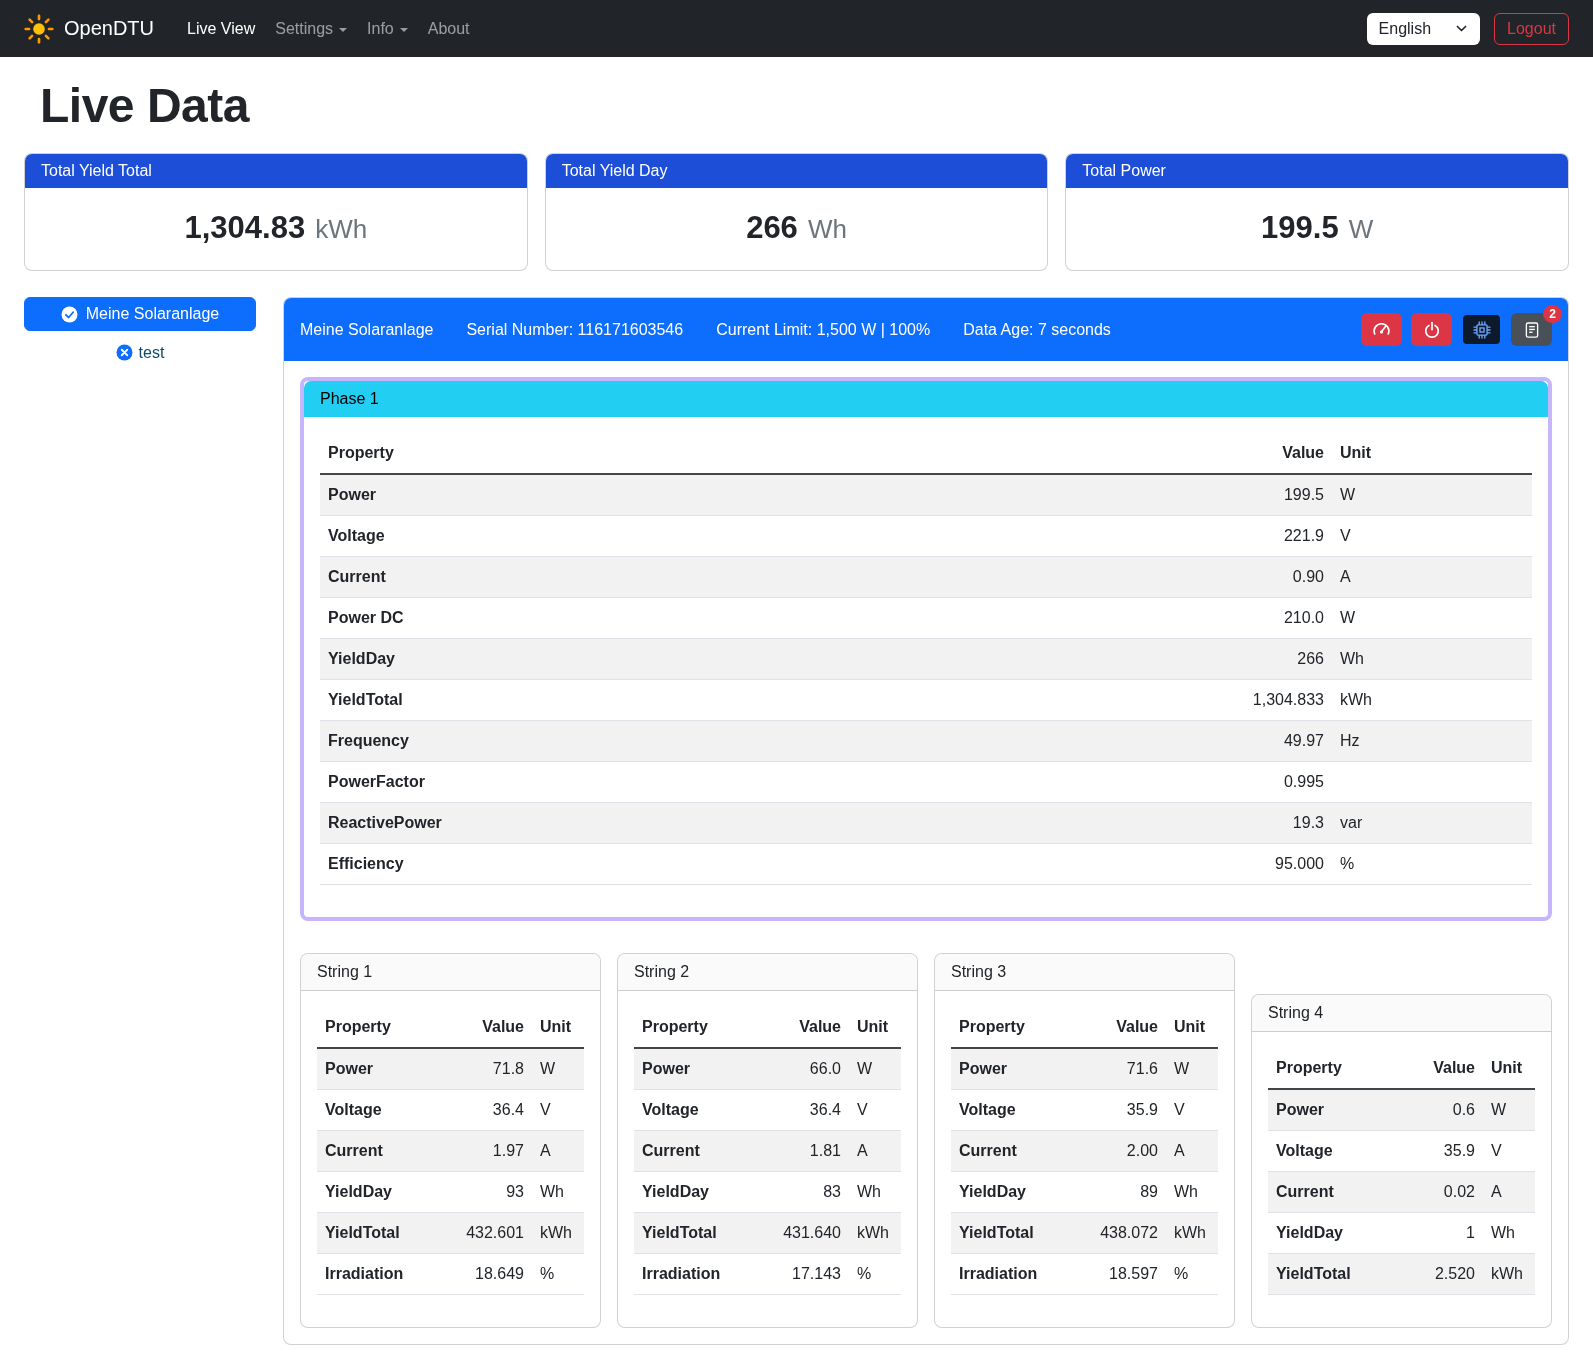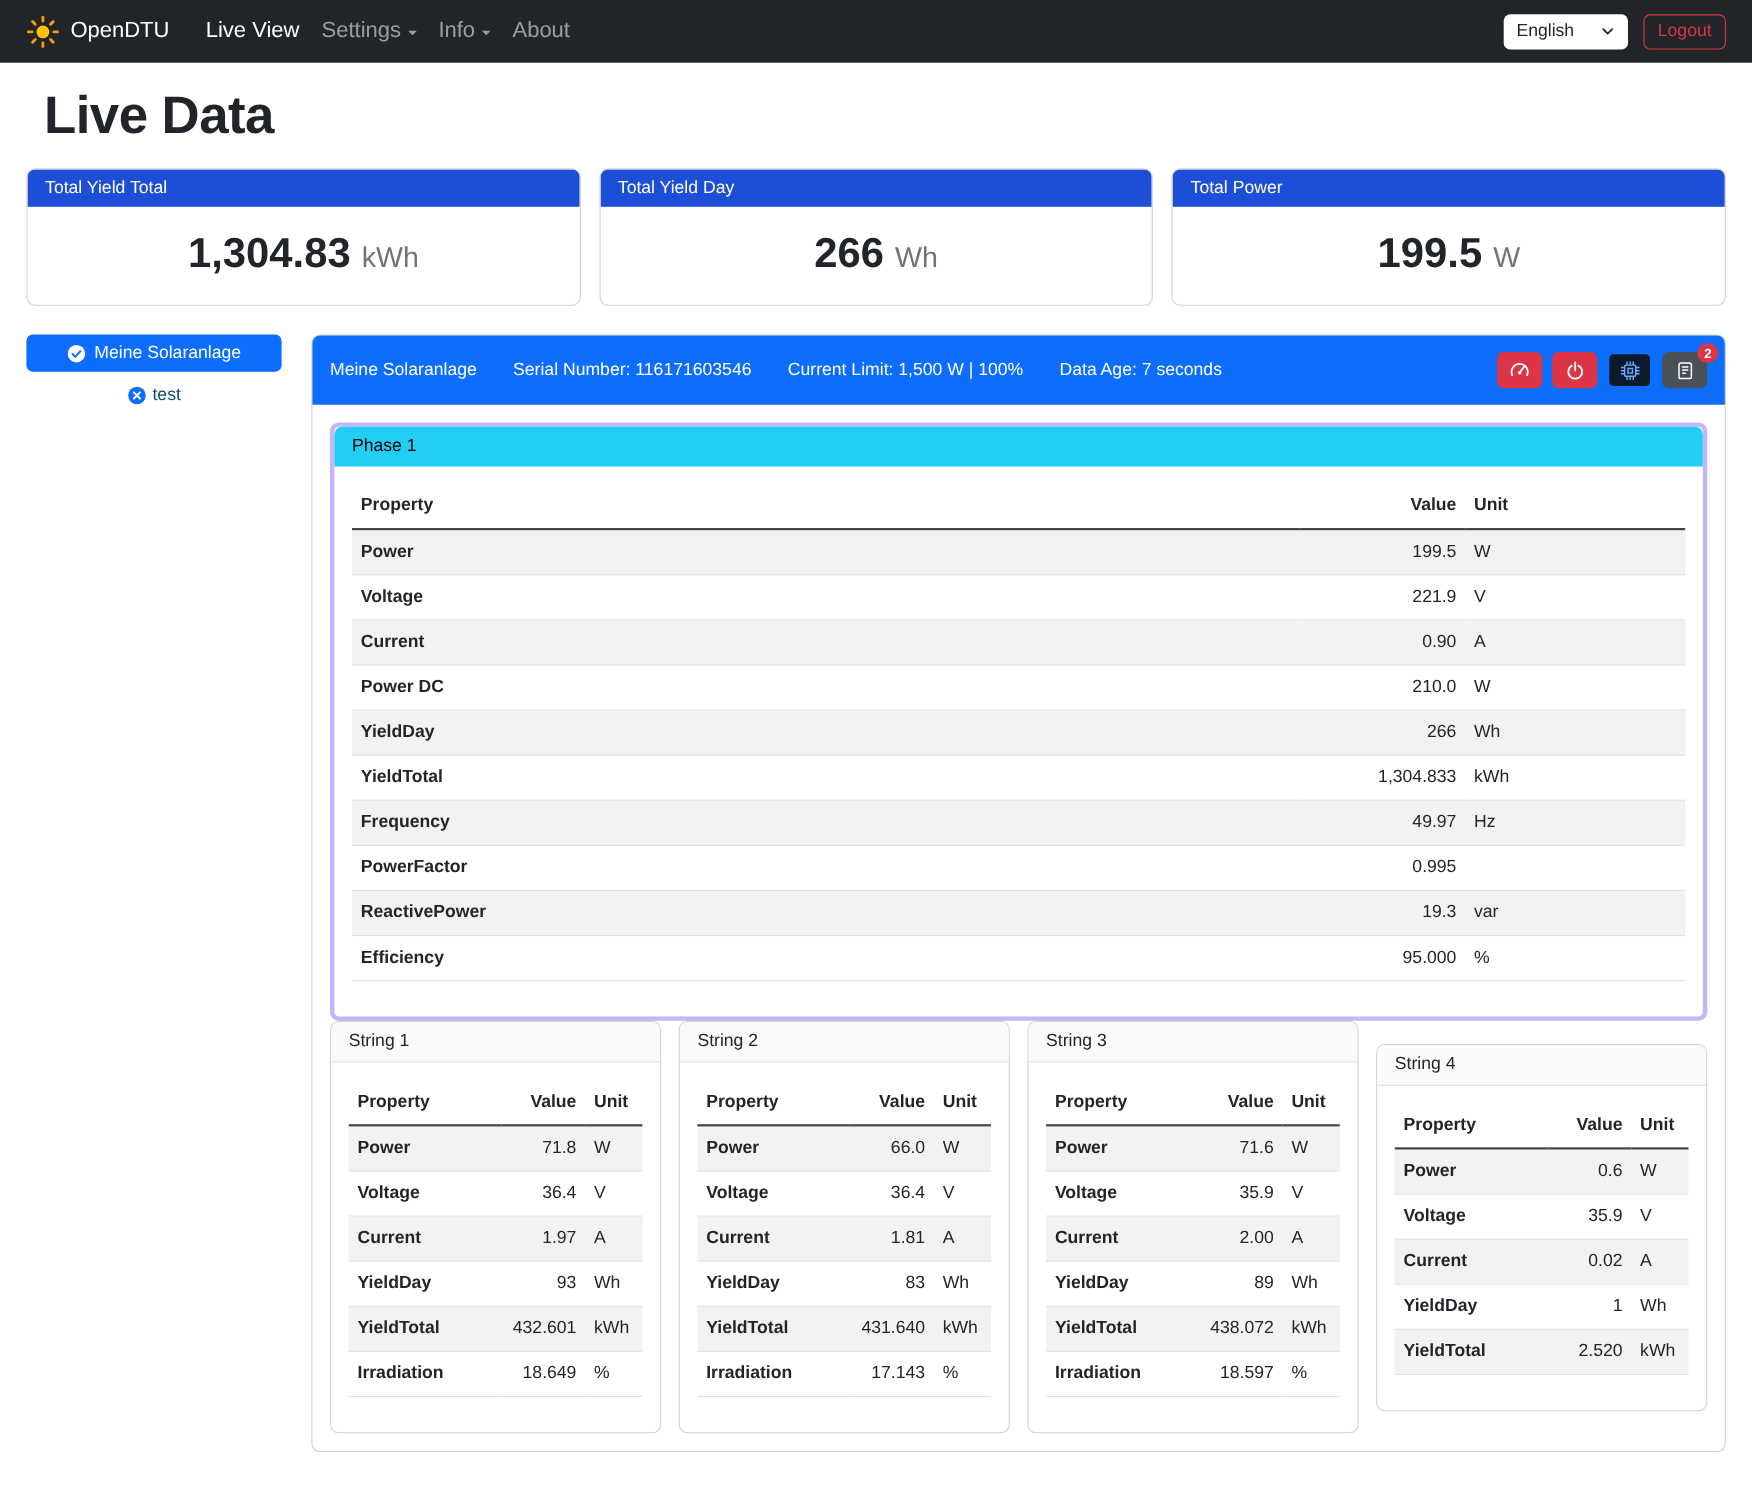--- a/index.html
+++ b/index.html
@@ -3,36 +3,36 @@
 <meta charset="utf-8">
 <style>
   *{box-sizing:border-box;margin:0;padding:0}
   body{font-family:"Liberation Sans",sans-serif;font-size:16px;color:#212529;background:#fff;width:1593px}
   a{text-decoration:none;cursor:pointer}
   button{font-family:inherit;font-size:inherit;cursor:pointer;border:none;background:none}
 
   
   .navbar{background:#212529;height:57px;display:flex;padding:0 24px;gap:2px}
   .brand{display:flex;align-items:center;gap:10px;color:#fff;font-size:20px;font-weight:500;margin-right:22px}
-  .nav-link{color:rgba(255,255,255,.55);padding:8px 9px;display:inline-flex;align-items:center;gap:6px;font-size:20px}
+  .nav-link{color:rgba(255,255,255,.55);padding:8px 9px;display:inline-flex;align-items:center;gap:6px;font-size:16px}
   .nav-link.active{color:#fff}
   .caret{width:0;height:0;border-top:4px solid currentColor;border-left:4px solid transparent;border-right:4px solid transparent;margin-top:3px}
   .nav-right{margin-left:auto;display:flex;align-items:center;gap:14px}
   .lang-select{background:#fff;border-radius:6px;padding:7px 12px;display:flex;align-items:center;gap:24px;color:#212529}
   .logout-btn{color:#dc3545;border:1px solid #dc3545;border-radius:6px;padding:6px 12px;background:transparent}
 
   
   .container{padding:0 24px}
   .page-title{font-size:48px;font-weight:700;margin:21px 16px 20px;letter-spacing:-.5px}
 
   .summary-row{display:flex;gap:17px;margin-bottom:26px}
   .summary-card{flex:1;border:1px solid rgba(0,0,0,.18);border-radius:8px;overflow:hidden;background:#fff}
   .sc-head{background:#1d4ed8;color:#fff;padding:8px 16px}
   .sc-body{display:flex;justify-content:center;align-items:baseline;gap:10px;padding:22px 16px 24px}
-  .sc-value{font-size:38px;font-weight:700}
+  .sc-value{font-size:31px;font-weight:700}
   .sc-unit{font-size:26px;font-weight:500;color:#6c757d}
 
   .content-row{display:flex;gap:27px;align-items:flex-start;padding-bottom:29px}
   .sidebar{width:232px;flex:none}
   .inv-btn{width:100%;background:#0d6efd;border:1px solid #0d6efd;color:#fff;border-radius:6px;padding:7px 12px;display:flex;align-items:center;justify-content:center;gap:8px}
   .inv-btn-plain{width:100%;padding:6px 12px;margin-top:7px;display:flex;align-items:flex-start;justify-content:center;gap:6px;color:#0c4a6e}
 
   
   .panel{flex:1;border:1px solid rgba(0,0,0,.18);border-radius:8px;background:#fff}
   .panel-head{background:#0d6efd;color:#fff;padding:15px 16px;display:flex;align-items:center;gap:33px;border-radius:7px 7px 0 0}
@@ -53,21 +53,21 @@
   thead th{border-bottom:2px solid #41464b}
   tbody th,tbody td{border-bottom:1px solid #dee2e6}
   tbody tr:nth-child(odd){background:rgba(0,0,0,.05)}
   tbody th{font-weight:700}
   .c-v{text-align:right}
   .p-table .c-v{width:150px}
   .p-table .c-u{width:200px}
   .s-table .c-v{width:76px}
   .s-table .c-u{width:52px}
 
-  .strings-row{display:flex;gap:16px;margin-top:0;align-items:center}
+  .strings-row{display:flex;gap:16px;margin-top:32px;align-items:flex-end}
   .string-card{flex:1;border:1px solid rgba(0,0,0,.18);border-radius:8px;background:#fff}
   .string-head{background:#fafafb;padding:9px 16px;border-bottom:1px solid rgba(0,0,0,.18);border-radius:7px 7px 0 0}
 </style>
 </head>
 <body>
 
 <nav class="navbar">
   <a class="brand">
     <svg viewBox="0 0 16 16" width="30" height="30">
       <circle cx="8" cy="8" r="3.1" fill="#ffc107"></circle>

